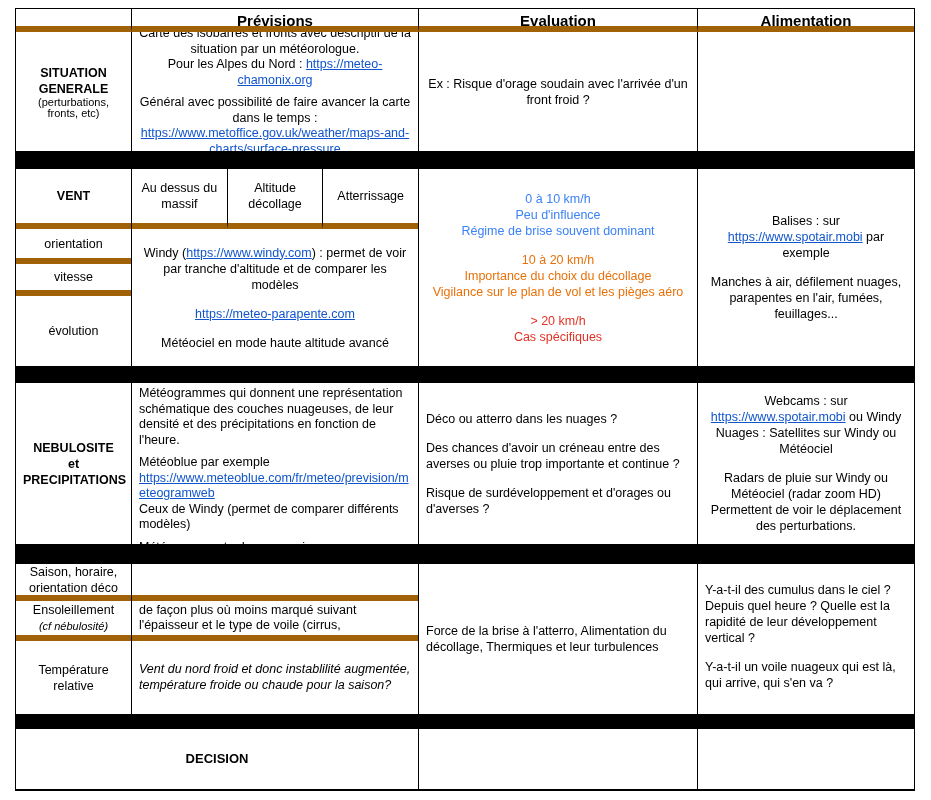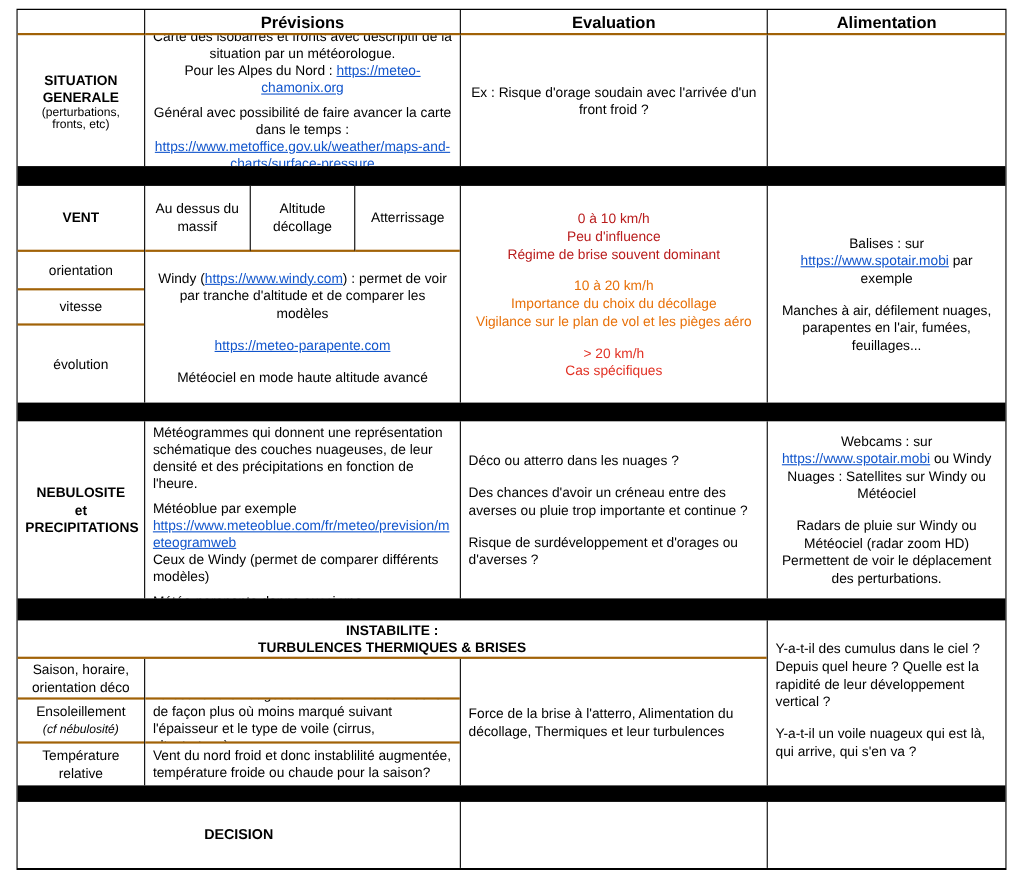--- a/index.html
+++ b/index.html
@@ -12,40 +12,40 @@
     position:absolute;left:15px;top:8px;width:900px;
     border:1px solid #000;border-bottom-width:2px;box-sizing:border-box;
     background:#fff;
   }
   .row{display:flex;width:100%;box-sizing:border-box;}
   .cell{
     box-sizing:border-box;padding:3px 7px;font-size:12.5px;line-height:16px;
     overflow:hidden;
   }
   .br{border-right:1px solid #000;}
-  .bb{border-bottom:2px solid #a16207;}
+  .bb{border-bottom:6px solid #a16207;}
   .c1{width:116px;}
   .c2{width:287px;}
   .c3{width:279px;}
   .c4{width:216px;}
   .hdr{font-weight:bold;font-size:15px;line-height:17px;}
   .b{font-weight:bold;}
   .tc{text-align:center;}
   .vc{display:flex;flex-direction:column;justify-content:center;}
   .small{font-size:11px;font-weight:normal;line-height:11px;}
   .it{font-style:italic;font-size:11px;}
   .tight{line-height:15.5px;}
   .gap{height:13px;flex:none;}
   .gap-s{height:7px;flex:none;}
   .bar{height:18px;background:#000;}
   .bar2{height:17px;}
   .bar3{height:20px;}
   .bar4{height:15px;}
   .link{color:#1155cc;text-decoration:underline;cursor:pointer;word-break:break-word;}
-  .green{color:#b91c1c;}
+  .green{color:#3b82f6;}
   .orange{color:#e8710a;}
   .red{color:#e23225;}
   .colflex{display:flex;flex-direction:column;box-sizing:border-box;}
   .h-header{height:23px;}
   .h-s1{height:119px;}
   .h-s2{height:197px;}
   .h-s3{height:161px;}
   .h-s4{height:150px;}
   .h-dec{height:60px;}
   .subhead{height:60px;}
@@ -151,37 +151,33 @@
       <div class="gap"></div>
       <div>Radars de pluie sur Windy ou Météociel (radar zoom HD)</div>
       <div>Permettent de voir le déplacement des perturbations.</div>
     </div>
   </div>
 
   <div class="bar bar3"></div>
 
   <div class="row h-s4">
     <div class="colflex br" style="width:682px;">
-      <div class="cell bb vc tc b" style="width:100%;height:37px;">
-        <div>INSTABILITE :</div>
-        <div>TURBULENCES THERMIQUES &amp; BRISES</div>
-      </div>
       <div class="row fill">
         <div class="colflex c1 br">
           <div class="cell bb vc tc" style="width:100%;height:37px;text-align:center;">Saison, horaire, orientation déco</div>
           <div class="cell bb vc tc" style="width:100%;height:40px;">
             <div>Ensoleillement</div>
             <div class="it">(cf nébulosité)</div>
           </div>
           <div class="cell vc tc fill" style="width:100%;">Température relative</div>
         </div>
         <div class="colflex c2 br">
           <div class="cell bb" style="width:100%;height:37px;"></div>
           <div class="cell bb vc tight" style="width:100%;height:40px;">La couverture nuageuse va ralentir la convection de façon plus où moins marqué suivant l'épaisseur et le type de voile (cirrus, altostratus..)</div>
-          <div class="cell vc fill tight" style="width:100%;">Vent du nord froid et donc instablilité augmentée, température froide ou chaude pour la saison?</div>
+          <div class="cell vc fill tight" style="width:100%;font-style:italic;">Vent du nord froid et donc instablilité augmentée, température froide ou chaude pour la saison?</div>
         </div>
         <div class="cell vc fill">Force de la brise à l'atterro, Alimentation du décollage, Thermiques et leur turbulences</div>
       </div>
     </div>
     <div class="cell c4" style="padding-top:18px;">
       <div>Y-a-t-il des cumulus dans le ciel ? Depuis quel heure ? Quelle est la rapidité de leur développement vertical ?</div>
       <div class="gap"></div>
       <div>Y-a-t-il un voile nuageux qui est là, qui arrive, qui s'en va ?</div>
     </div>
   </div>

